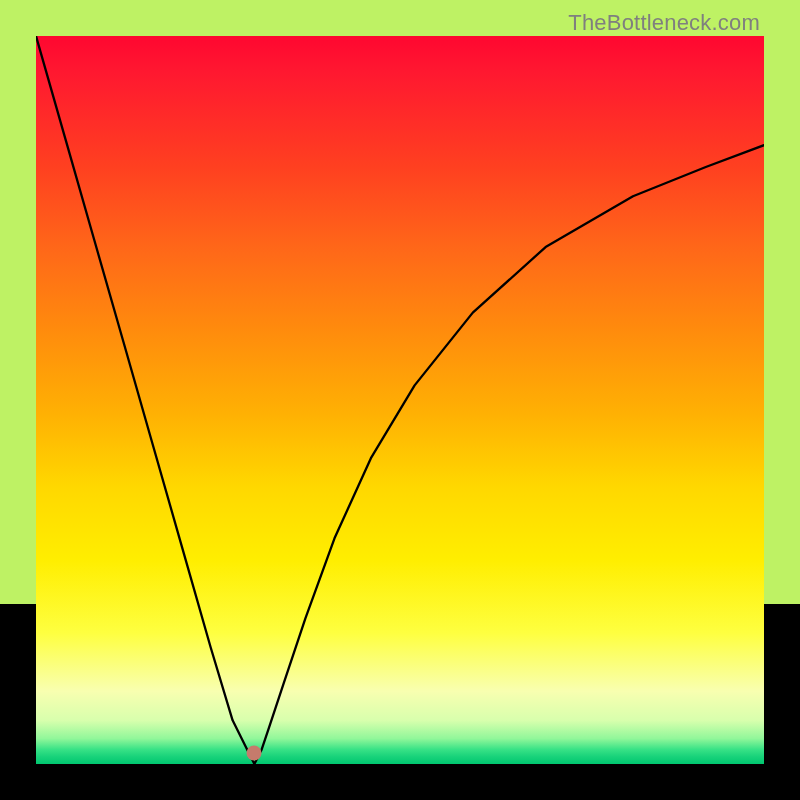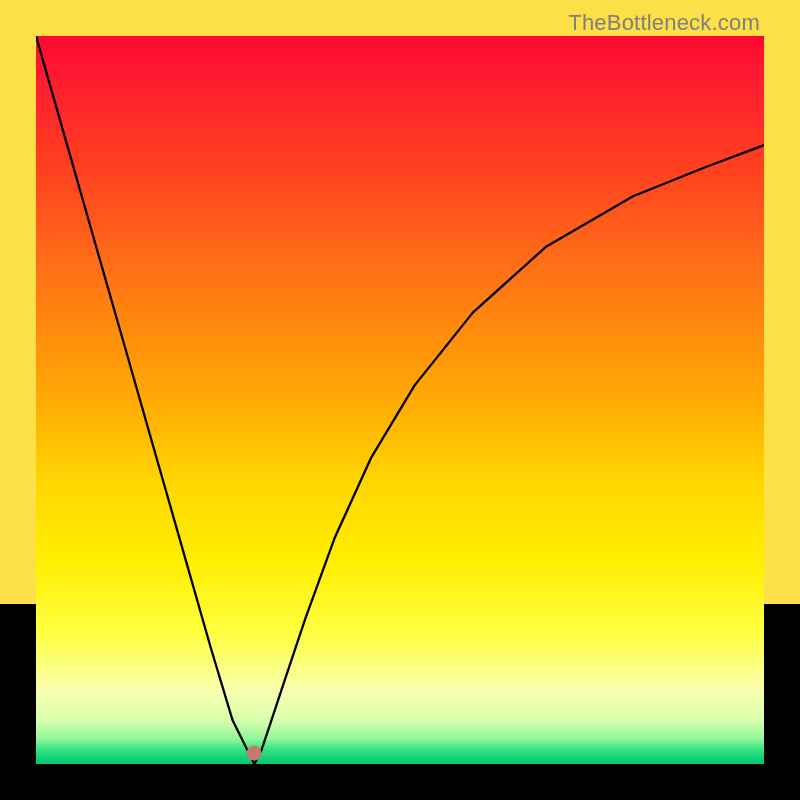--- a/index.html
+++ b/index.html
@@ -8,21 +8,21 @@
     width: 800px;
     height: 800px;
     overflow: hidden;
     background: #000;
     font-family: Arial, Helvetica, sans-serif;
   }
   .frame {
     position: relative;
     width: 800px;
     height: 604px;
-    background: #fde047;
+    background: #bef264;
   }
   .plot-area {
     position: absolute;
     left: 36px;
     top: 36px;
     width: 728px;
     height: 728px;
     
     background: linear-gradient(
       to bottom,

